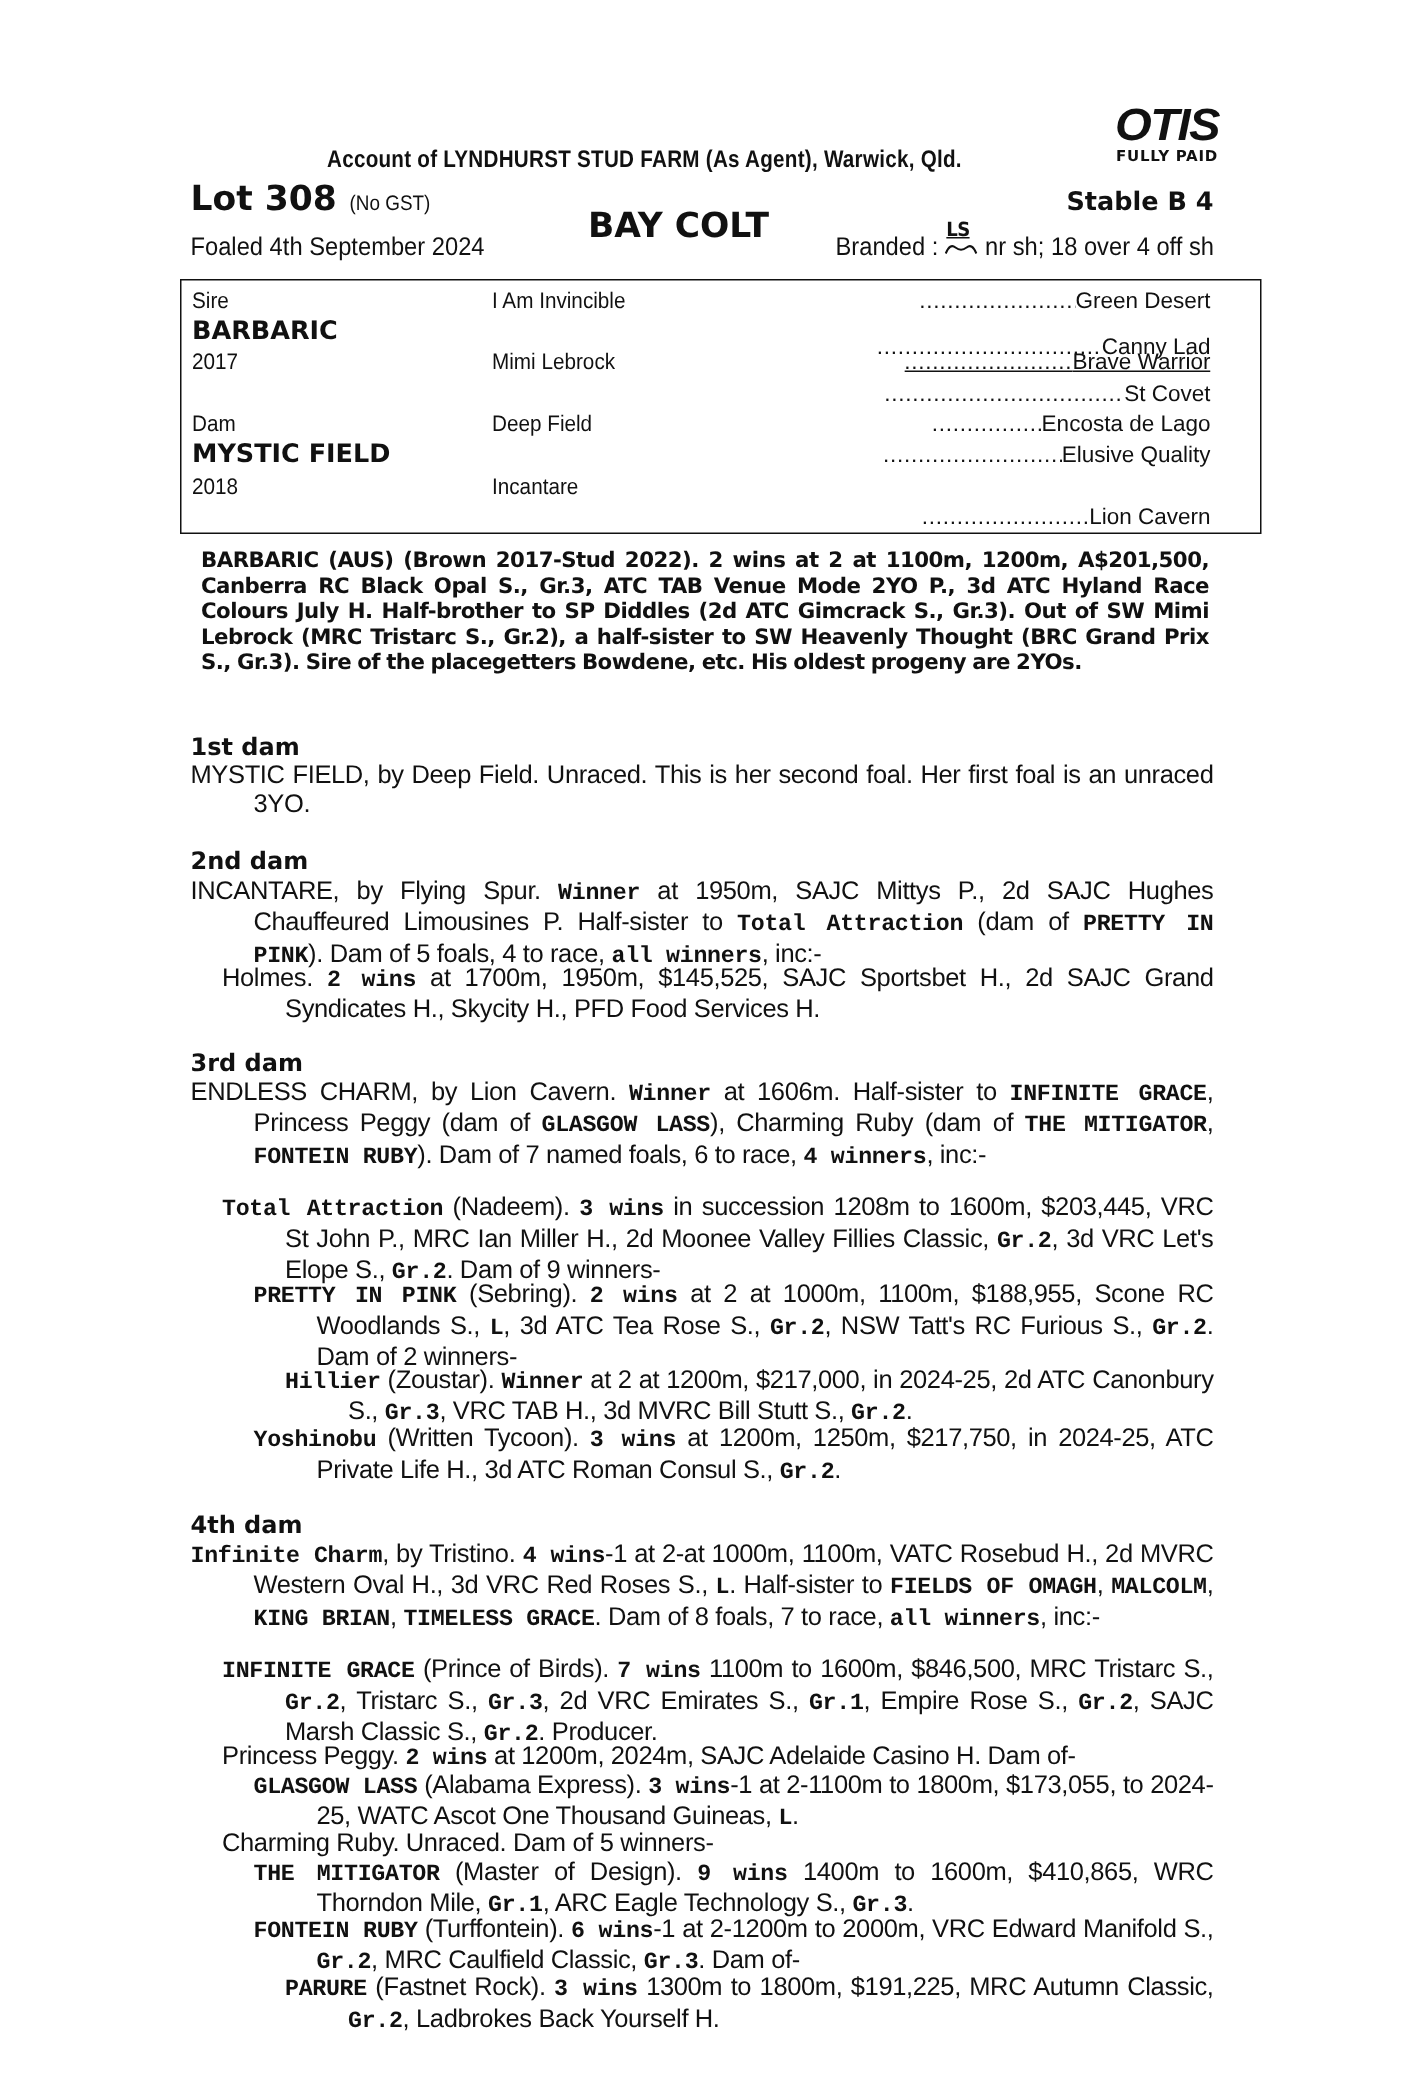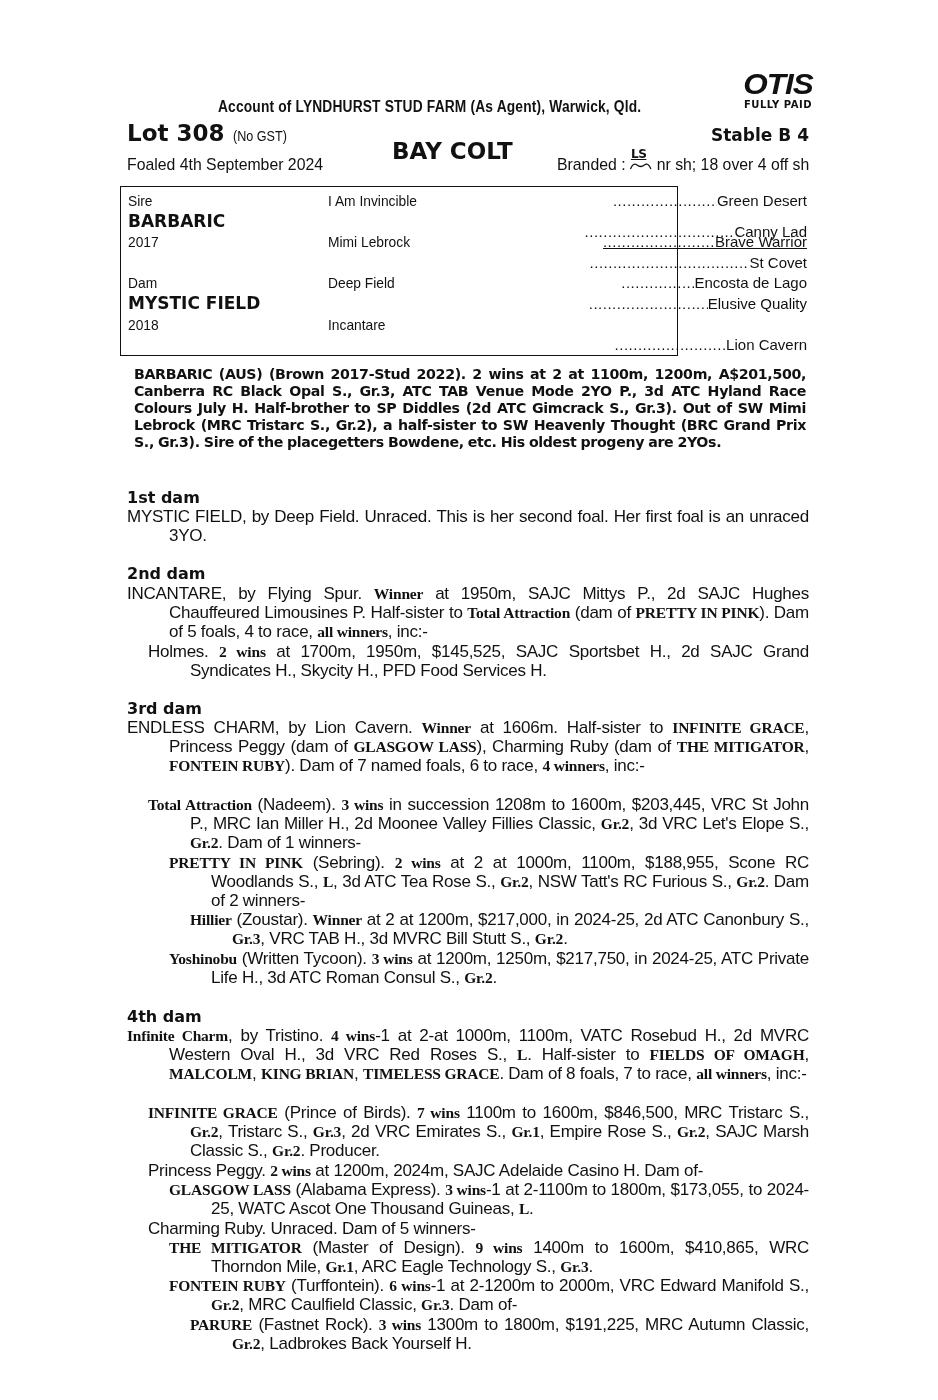--- a/index.html
+++ b/index.html
@@ -16,38 +16,38 @@
   .lot .nogst { font-family: "Liberation Sans", sans-serif; font-weight: normal; font-size: 14px; transform: scaleX(0.9); display: inline-block; transform-origin: left; }
   .colt { position: absolute; left: 265px; top: 18px; font-family: "DejaVu Sans", sans-serif; font-weight: bold; font-size: 23px; }
   .stable { position: absolute; right: 0; top: 5px; font-family: "DejaVu Sans", sans-serif; font-weight: bold; font-size: 17px; }
 
   .foaled { position: absolute; left: 127px; top: 155px; font-size: 17px; transform: scaleX(0.93); transform-origin: left top; white-space: nowrap; }
   .branded { position: absolute; right: 129px; top: 150px; font-size: 17px; white-space: nowrap; transform: scaleX(0.93); transform-origin: right top; }
   .brandmark { display: inline-block; position: relative; width: 24px; height: 22px; vertical-align: -2px; }
   .brandmark .ls { position: absolute; left: 1px; top: -4px; font-family: "DejaVu Sans", sans-serif; font-weight: bold; font-size: 13px; letter-spacing: -0.5px; text-decoration: underline; }
   .brandmark svg { position: absolute; left: 0; top: 10px; }
 
-  .pedigree { position: absolute; left: 120px; top: 186px; width: 558px; height: 170px; border: 1.5px solid #111; box-sizing: border-box; }
+  .pedigree { position: absolute; left: 120px; top: 186px; width: 721px; height: 170px; border: 1.5px solid #111; box-sizing: border-box; }
   .pedigree .cell { position: absolute; font-size: 15px; line-height: 20px; white-space: nowrap; transform: scaleX(0.92); transform-origin: left top; }
   .pedigree .bold { font-family: "DejaVu Sans", sans-serif; font-weight: bold; font-size: 17px; transform: none; }
   .pedigree .gg { position: absolute; left: 391px; width: 295px; height: 20px; font-size: 15px; line-height: 20px; display: flex; white-space: nowrap; overflow: hidden; }
   .gg .l { flex: 0 0 auto; margin-top: 37px; }
   .gg .dots { flex: 1 1 auto; overflow: hidden; letter-spacing: 0.5px; }
   .gg .dots::before { content: "........................................................................................................................"; }
   .gg .r { flex: 0 0 auto; }
 
   .summary { position: absolute; left: 134px; top: 366px; width: 672px; font-family: "DejaVu Sans", sans-serif; font-weight: bold; font-size: 14.2px; line-height: 17px; text-align: justify; letter-spacing: -0.35px; word-spacing: -0.5px; }
 
   .dam-head { position: absolute; left: 127px; font-family: "DejaVu Sans", sans-serif; font-weight: bold; font-size: 16px; }
   .para { position: absolute; width: 682px; font-size: 17px; line-height: 19.2px; text-align: justify; letter-spacing: -0.25px; }
   .p0 { padding-left: 42px; text-indent: -42px; width: 640px; left: 127px; }
   .p1 { left: 148px; width: 619px; padding-left: 42px; text-indent: -42px; }
   .p2 { left: 169px; width: 598px; padding-left: 42px; text-indent: -42px; }
   .p3 { left: 190px; width: 577px; padding-left: 42px; text-indent: -42px; }
-  .b { font-family: Liberation Serif, serif; font-weight: bold; font-size: 15.5px; letter-spacing: -0.2px; }
+  .b { font-family: Liberation Mono, monospace; font-weight: bold; font-size: 15.5px; letter-spacing: -0.2px; }
 </style>
 </head>
 <body>
 
 <div class="logo">
   <div class="brand">OTIS</div>
   <div class="paid">FULLY PAID</div>
 </div>
 
 <div class="account">Account of LYNDHURST STUD FARM (As Agent), Warwick, Qld.</div>
@@ -124,21 +124,21 @@
 
 <div class="dam-head" style="top:488px;">1st dam</div>
 <div class="para p0" style="top:507px;">MYSTIC FIELD, by Deep Field. Unraced. This is her second foal. Her first foal is an unraced 3YO.</div>
 
 <div class="dam-head" style="top:564px;">2nd dam</div>
 <div class="para p0" style="top:584px;"><span>INCANTARE, by Flying Spur. </span><span class="b">Winner</span><span> at 1950m, SAJC Mittys P., 2d SAJC Hughes Chauffeured Limousines P. Half-sister to </span><span class="b">Total Attraction</span><span> (dam of </span><span class="b">PRETTY IN PINK</span><span>). Dam of 5 foals, 4 to race, </span><span class="b">all winners</span><span>, inc:-</span></div>
 <div class="para p1" style="top:642px;"><span>Holmes. </span><span class="b">2 wins</span><span> at 1700m, 1950m, $145,525, SAJC Sportsbet H., 2d SAJC Grand Syndicates H., Skycity H., PFD Food Services H.</span></div>
 
 <div class="dam-head" style="top:699px;">3rd dam</div>
 <div class="para p0" style="top:718px;"><span>ENDLESS CHARM, by Lion Cavern. </span><span class="b">Winner</span><span> at 1606m. Half-sister to </span><span class="b">INFINITE GRACE</span><span>, Princess Peggy (dam of </span><span class="b">GLASGOW LASS</span><span>), Charming Ruby (dam of </span><span class="b">THE MITIGATOR</span><span>, </span><span class="b">FONTEIN RUBY</span><span>). Dam of 7 named foals, 6 to race, </span><span class="b">4 winners</span><span>, inc:-</span></div>
-<div class="para p1" style="top:795px;"><span class="b">Total Attraction</span><span> (Nadeem). </span><span class="b">3 wins</span><span> in succession 1208m to 1600m, $203,445, VRC St John P., MRC Ian Miller H., 2d Moonee Valley Fillies Classic, </span><span class="b">Gr.2</span><span>, 3d VRC Let's Elope S., </span><span class="b">Gr.2</span><span>. Dam of 1 winners-</span></div>
+<div class="para p1" style="top:795px;"><span class="b">Total Attraction</span><span> (Nadeem). </span><span class="b">3 wins</span><span> in succession 1208m to 1600m, $203,445, VRC St John P., MRC Ian Miller H., 2d Moonee Valley Fillies Classic, </span><span class="b">Gr.2</span><span>, 3d VRC Let's Elope S., </span><span class="b">Gr.2</span><span>. Dam of 9 winners-</span></div>
 <div class="para p2" style="top:853px;"><span class="b">PRETTY IN PINK</span><span> (Sebring). </span><span class="b">2 wins</span><span> at 2 at 1000m, 1100m, $188,955, Scone RC Woodlands S., </span><span class="b">L</span><span>, 3d ATC Tea Rose S., </span><span class="b">Gr.2</span><span>, NSW Tatt's RC Furious S., </span><span class="b">Gr.2</span><span>. Dam of 2 winners-</span></div>
 <div class="para p3" style="top:910px;"><span class="b">Hillier</span><span> (Zoustar). </span><span class="b">Winner</span><span> at 2 at 1200m, $217,000, in 2024-25, 2d ATC Canonbury S., </span><span class="b">Gr.3</span><span>, VRC TAB H., 3d MVRC Bill Stutt S., </span><span class="b">Gr.2</span><span>.</span></div>
 <div class="para p2" style="top:949px;"><span class="b">Yoshinobu</span><span> (Written Tycoon). </span><span class="b">3 wins</span><span> at 1200m, 1250m, $217,750, in 2024-25, ATC Private Life H., 3d ATC Roman Consul S., </span><span class="b">Gr.2</span><span>.</span></div>
 
 <div class="dam-head" style="top:1007px;">4th dam</div>
 <div class="para p0" style="top:1026px;"><span class="b">Infinite Charm</span><span>, by Tristino. </span><span class="b">4 wins</span><span>-1 at 2-at 1000m, 1100m, VATC Rosebud H., 2d MVRC Western Oval H., 3d VRC Red Roses S., </span><span class="b">L</span><span>. Half-sister to </span><span class="b">FIELDS OF OMAGH</span><span>, </span><span class="b">MALCOLM</span><span>, </span><span class="b">KING BRIAN</span><span>, </span><span class="b">TIMELESS GRACE</span><span>. Dam of 8 foals, 7 to race, </span><span class="b">all winners</span><span>, inc:-</span></div>
 <div class="para p1" style="top:1103px;"><span class="b">INFINITE GRACE</span><span> (Prince of Birds). </span><span class="b">7 wins</span><span> 1100m to 1600m, $846,500, MRC Tristarc S., </span><span class="b">Gr.2</span><span>, Tristarc S., </span><span class="b">Gr.3</span><span>, 2d VRC Emirates S., </span><span class="b">Gr.1</span><span>, Empire Rose S., </span><span class="b">Gr.2</span><span>, SAJC Marsh Classic S., </span><span class="b">Gr.2</span><span>. Producer.</span></div>
 <div class="para p1" style="top:1161px;"><span>Princess Peggy. </span><span class="b">2 wins</span><span> at 1200m, 2024m, SAJC Adelaide Casino H. Dam of-</span></div>
 <div class="para p2" style="top:1180px;"><span class="b">GLASGOW LASS</span><span> (Alabama Express). </span><span class="b">3 wins</span><span>-1 at 2-1100m to 1800m, $173,055, to 2024-25, WATC Ascot One Thousand Guineas, </span><span class="b">L</span><span>.</span></div>
 <div class="para p1" style="top:1219px;"><span>Charming Ruby. Unraced. Dam of 5 winners-</span></div>

